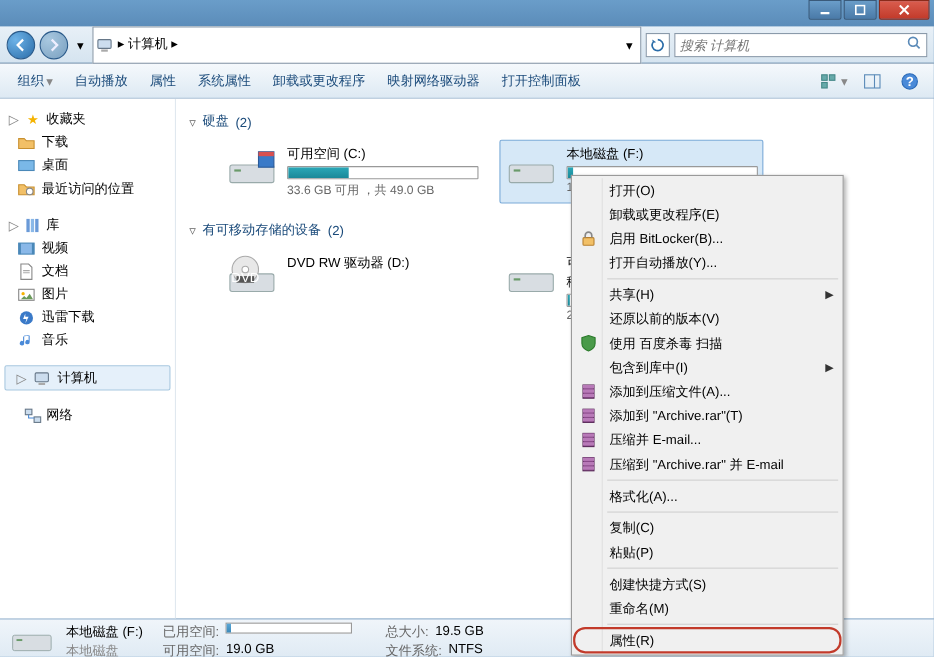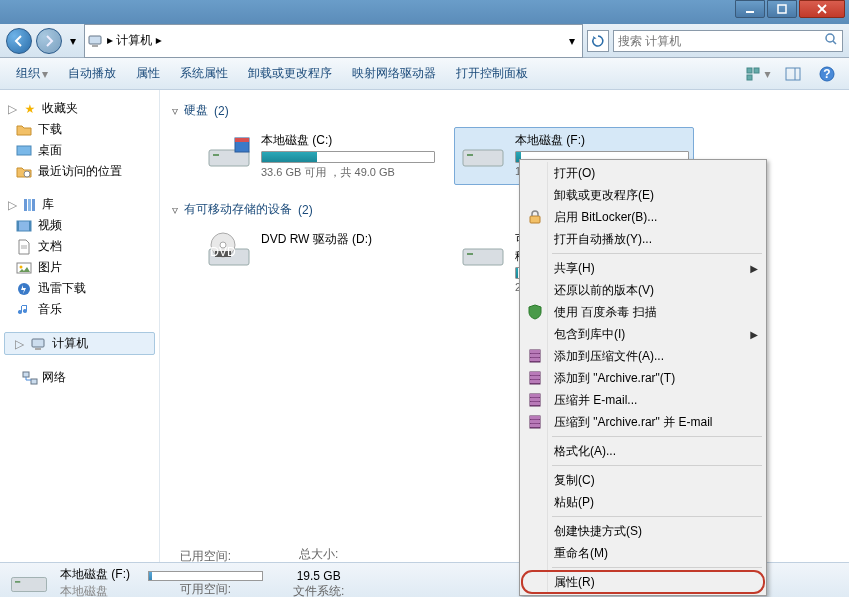--- a/index.html
+++ b/index.html
@@ -15,21 +15,21 @@
 .navbar { height: 34px; background: linear-gradient(#e8f0f7, #d5e4f0); display: flex; align-items: center; padding: 0 6px; gap: 4px; border-bottom: 1px solid #a0b0c0; }
 .navbtn { width: 26px; height: 26px; border-radius: 50%; background: radial-gradient(circle at 30% 30%, #6eb3e8, #2a6ca8); border: 1px solid #2a5a8a; display: flex; align-items: center; justify-content: center; color: #fff; cursor: pointer; }
 .navbtn.fwd { background: radial-gradient(circle at 30% 30%, #a8c8e0, #7aa0c0); }
 .navdrop { width: 14px; height: 20px; display: flex; align-items: center; justify-content: center; cursor: pointer; }
 .addrbar { flex: 1; height: 34px; background: #fff; border: 1px solid #8a9aaa; display: flex; align-items: center; padding: 0 2px; }
 .addricon { width: 16px; height: 16px; margin-right: 4px; display: inline-flex; align-items: center; justify-content: center; }
 .addrtext { flex: 1; color: #000; }
 .addrdrop { width: 16px; display: flex; align-items: center; justify-content: center; cursor: pointer; }
 .refreshbtn { width: 22px; height: 22px; border: 1px solid #8a9aaa; background: #fff; display: flex; align-items: center; justify-content: center; cursor: pointer; }
 .searchbox { width: 230px; height: 22px; background: #fff; border: 1px solid #8a9aaa; display: flex; align-items: center; padding: 0 4px; }
-.searchbox input { border: none; outline: none; flex: 1; color: #15803d; background: transparent; }
+.searchbox input { border: none; outline: none; flex: 1; color: #15803d; font-style: italic; background: transparent; }
 
 
 .toolbar { height: 32px; background: linear-gradient(#f5f9fc, #dde9f3); border-bottom: 1px solid #c0d0e0; display: flex; align-items: center; padding: 0 8px; gap: 4px; }
 .toolitem { padding: 4px 8px; color: #1a4a7a; cursor: pointer; display: flex; align-items: center; gap: 2px; }
 .toolspacer { flex: 1; }
 .tooliconbtn { width: 30px; height: 24px; display: flex; align-items: center; justify-content: center; cursor: pointer; border-left: 1px solid transparent; }
 .tooliconbtn + .tooliconbtn { border-left-color: rgba(0,0,0,0); }
 
 
 .main { display: flex; height: 472px; background: #fff; }
@@ -54,21 +54,21 @@
 .drivename { color: #000; }
 .drive.sel .drivename { color: #000; }
 .capbar { height: 12px; border: 1px solid #999; border-radius: 1px; background: #fff; overflow: hidden; }
 .capfill { height: 100%; background: linear-gradient(#2aa8b8, #1a8898); }
 .captext { color: #666; font-size: 11px; }
 
 
 .statusbar { height: 40px; background: linear-gradient(#f0f5fa, #dde9f3); border-top: 1px solid #c0d0e0; display: flex; align-items: center; padding: 0 8px; gap: 10px; }
 .statusbar .bigicon svg { width: 42px; height: 32px; }
 .statusbar .statcol { display: flex; flex-direction: column; }
-.statusbar .row { display: flex; align-items: center; gap: 6px; white-space: nowrap; flex-direction: column; }
+.statusbar .row { display: flex; align-items: flex-start; gap: 6px; white-space: nowrap; }
 .statusbar .lbl { color: #666; }
 .statbar { width: 115px; height: 10px; border: 1px solid #999; background: #fff; }
 .statfill { height: 100%; width: 3%; background: linear-gradient(#5aa8d8,#3a88b8); }
 
 
 .ctxmenu { position: absolute; left: 519px; top: 159px; width: 248px; background: #f0f0f0; border: 1px solid #9a9a9a; box-shadow: 2px 2px 4px rgba(0,0,0,0.3); padding: 2px; z-index: 10; }
 .ctxmenu .iconcol { position: absolute; left: 2px; top: 2px; bottom: 2px; width: 26px; background: #f0f0f0; border-right: 1px solid #e0e0e0; }
 .ctxitem { display: flex; align-items: center; height: 22px; padding-left: 32px; padding-right: 18px; position: relative; cursor: pointer; }
 .ctxitem .micon { position: absolute; left: 4px; width: 18px; height: 18px; display: flex; align-items: center; justify-content: center; }
 .ctxitem .arrow { position: absolute; right: 6px; color: #333; font-size: 10px; }
@@ -304,21 +304,21 @@
       <div class="drive">
         <span class="diskicon">
             <svg viewBox="0 0 48 40">
               <rect x="4" y="18" width="40" height="16" rx="2" fill="#d8dde2" stroke="#9aa"></rect>
               <rect x="8" y="22" width="6" height="2" fill="#6a9a6a"></rect>
               <rect x="30" y="6" width="14" height="14" fill="#3a7ac8" stroke="#2a5a98"></rect>
               <rect x="30" y="6" width="14" height="4" fill="#d85050"></rect>
             </svg>
           </span>
         <div class="driveinfo">
-          <span class="drivename">本地磁盘 (C:)</span>
+          <span class="drivename">可用空间 (C:)</span>
           <div class="capbar">
               <div class="capfill" style="width:32%"></div>
             </div>
           <span class="captext">33.6 GB 可用 ，共 49.0 GB</span>
         </div>
       </div>
       <div class="drive sel">
         <span class="diskicon">
             <svg viewBox="0 0 48 40">
               <rect x="4" y="18" width="40" height="16" rx="2" fill="#d8dde2" stroke="#9aa"></rect>

